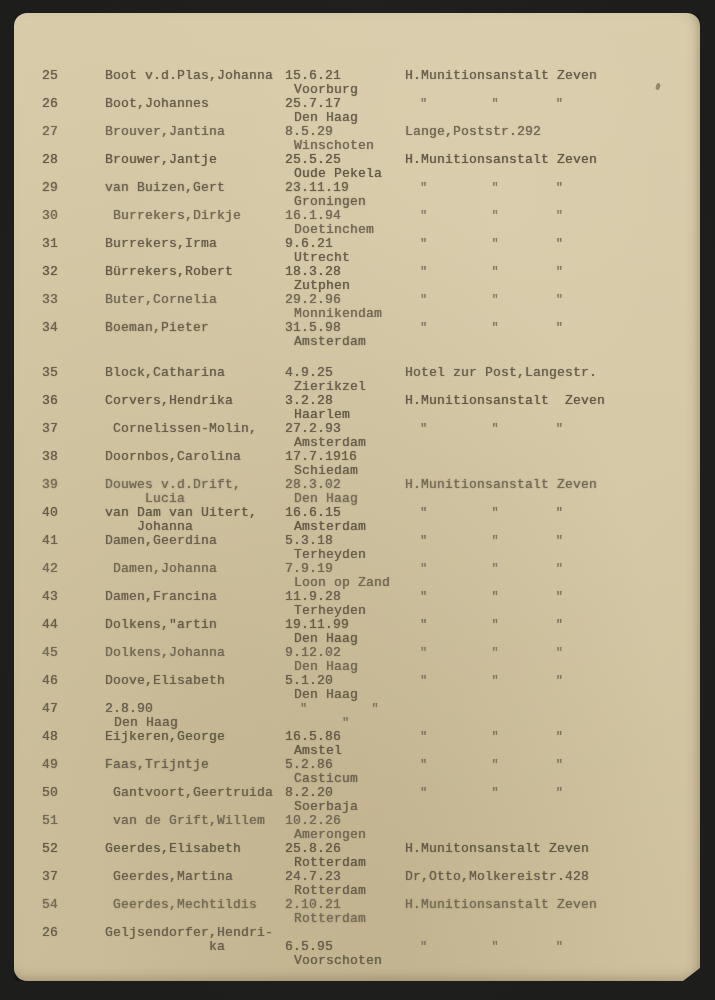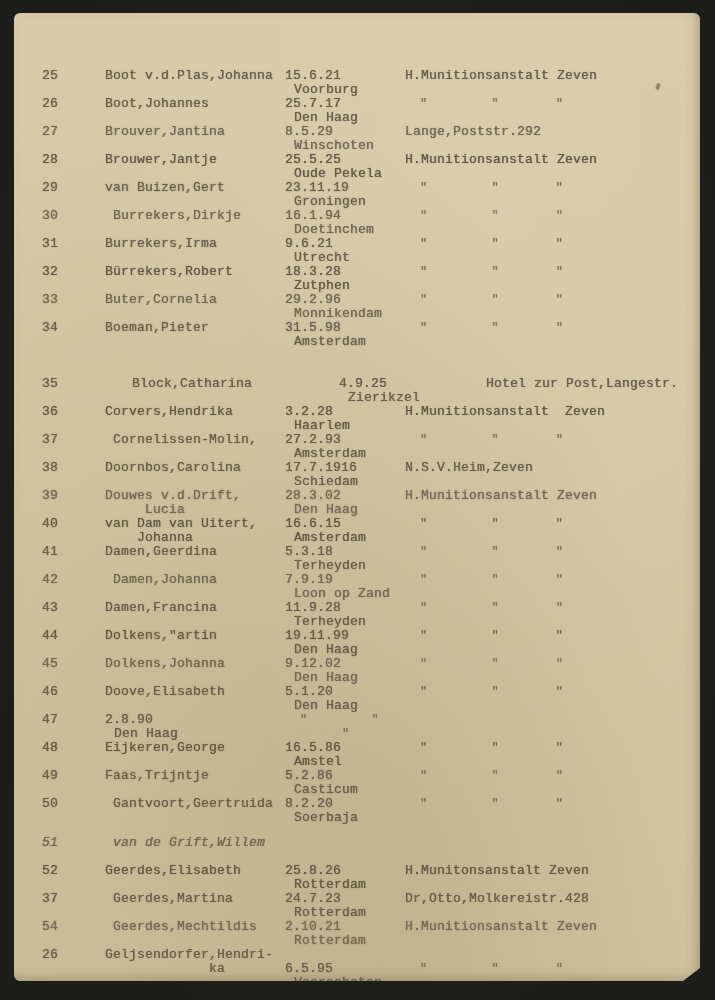--- a/index.html
+++ b/index.html
@@ -13,31 +13,31 @@
     background:
       radial-gradient(ellipse at 72% 18%, rgba(255,255,255,0.07), transparent 60%),
       radial-gradient(ellipse at 25% 75%, rgba(120,100,60,0.10), transparent 65%),
       radial-gradient(ellipse at 55% 95%, rgba(110,92,55,0.10), transparent 55%),
       linear-gradient(176deg, #d8cba9 0%, #d4c7a4 48%, #cfc19d 100%);
     box-shadow:
       inset -8px 0 14px -8px rgba(90,78,52,0.45),
       inset 0 -8px 14px -8px rgba(90,78,52,0.40),
       inset 4px 4px 12px -8px rgba(255,255,255,0.35),
       3px 5px 14px rgba(0,0,0,0.75);
-    border-radius:6px;
+    border-radius:13px;
     clip-path:polygon(0 0,100% 0,100% calc(100% - 13px),calc(100% - 17px) 100%,0 100%);
   }
 
   .content{padding:56px 0 0 28px; color:#6a604d;
     font-size:13px; line-height:14px; letter-spacing:0.2px;
     text-shadow:0 0 1px rgba(106,96,77,0.85), 0.4px 0.4px 0 rgba(106,96,77,0.25);}
 
   .record{display:grid; grid-template-columns:63px 180px 120px auto;}
-  .record.gap-large{margin-top:28px;gap:27px;}
-  .record.gap-small{margin-top:11px;font-style:italic;}
+  .record.gap-large{margin-top:17px;}
+  .record.gap-small{margin-top:0;}
 
   
   .record:nth-child(3n) {color:#746a56;}
   .record:nth-child(4n) {color:#645a46;}
   .record:nth-child(5n) .ln{text-shadow:0 0 1.4px rgba(106,96,77,0.9);}
 
   .ln{display:block; white-space:pre; min-height:14px;}
   .place{padding-left:9px;}
   .col{min-height:28px;}
 
@@ -268,23 +268,20 @@
     <div class="col">
           <span class="ln">38</span>
         </div>
     <div class="col">
           <span class="ln">Doornbos,Carolina</span>
         </div>
     <div class="col">
           <span class="ln">17.7.1916</span>
           <span class="ln place">Schiedam</span>
         </div>
-    <div class="col">
-          <span class="ln">N.S.V.Heim,Zeven</span>
-        </div>
   </div>
 
   <div class="record">
     <div class="col">
           <span class="ln">39</span>
         </div>
     <div class="col">
           <span class="ln">Douwes v.d.Drift,</span>
           <span class="ln">     Lucia</span>
         </div>
@@ -470,20 +467,24 @@
           <span class="ditto-marks"><span class="dm d1">"</span><span class="dm d2">"</span><span class="dm d3">"</span></span>
         </div>
   </div>
 
   <div class="record gap-small">
     <div class="col">
           <span class="ln">51</span>
         </div>
     <div class="col">
           <span class="ln"> van de Grift,Willem</span>
+        </div>
+    <div class="col">
+          <span class="ln">10.2.26</span>
+          <span class="ln place">Amerongen</span>
         </div>
   </div>
 
   <div class="record">
     <div class="col">
           <span class="ln">52</span>
         </div>
     <div class="col">
           <span class="ln">Geerdes,Elisabeth</span>
         </div>

